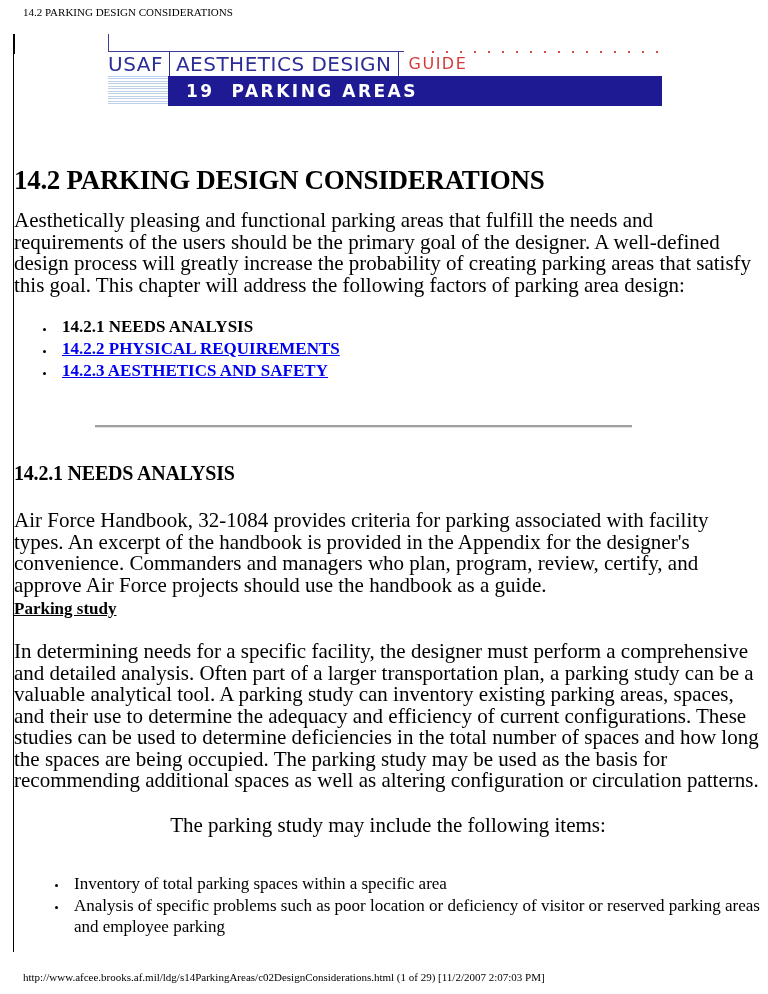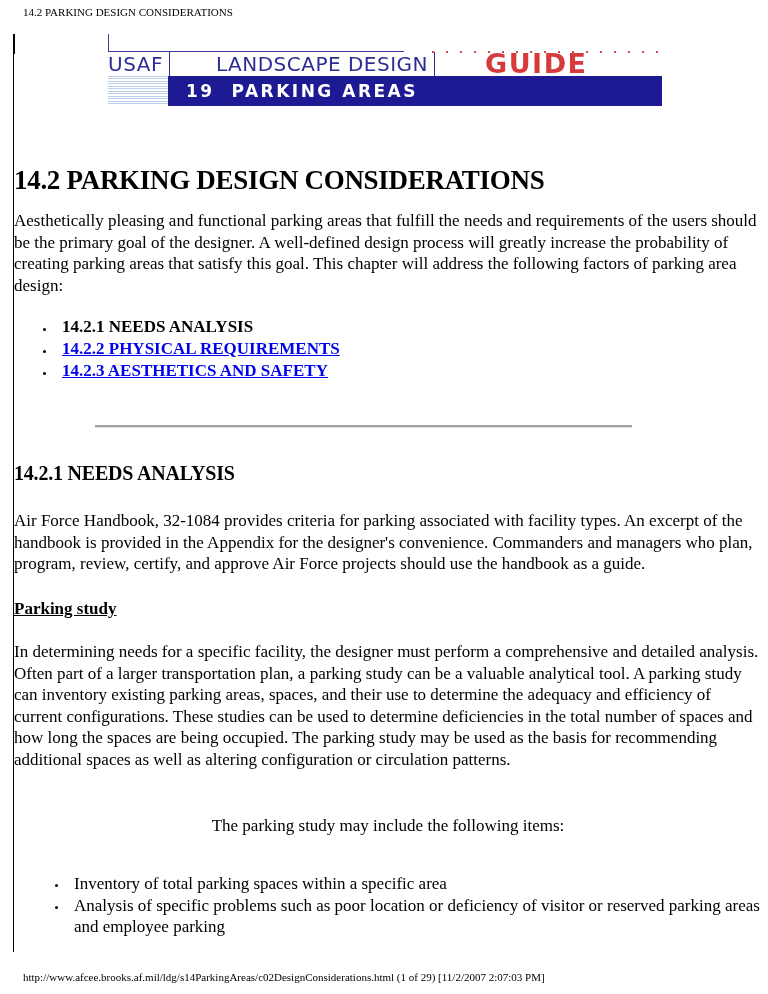--- a/index.html
+++ b/index.html
@@ -75,41 +75,40 @@
     }
     .banner .row1 {
       position: absolute;
       left: 0;
       top: 18px;
       height: 24px;
       display: flex;
       align-items: center;
       font-family: "DejaVu Sans", sans-serif;
       letter-spacing: 0.5px;
-      gap: 40px;
     }
     .banner .usaf {
       font-size: 20px;
       color: #2d2d96;
       padding-right: 6px;
       border-right: 1.5px solid #2d2d96;
       height: 24px;
       line-height: 24px;
     }
     .banner .lds {
       font-size: 20px;
       color: #2d2d96;
       padding: 0 6px 0 6px;
       height: 24px;
       line-height: 24px;
       border-right: 1.5px solid #2d2d96;
     }
     .banner .guide {
-      font-size: 27px;
-      font-weight: bold;
+      font-size: 16px;
+      font-weight: normal;
       color: #d63a3a;
       padding-left: 10px;
       height: 24px;
       line-height: 24px;
       letter-spacing: 1.5px;
     }
     .banner .row2 {
       position: absolute;
       left: 0;
       top: 42px;
@@ -151,21 +150,21 @@
       top: 165px;
       margin: 0;
       font-size: 27px;
       font-weight: bold;
       font-family: "Liberation Serif", serif;
       white-space: nowrap;
       letter-spacing: -0.3px;
     }
     p.body {
       margin: 0;
-      font-size: 17px;
+      font-size: 21px;
       line-height: 21.5px;
       font-family: "Liberation Serif", serif;
     }
     .intro {
       position: absolute;
       left: 0;
       top: 210px;
       width: 748px;
     }
     ul.toc {
@@ -274,21 +273,21 @@
 
 <div class="left-rule"></div>
 <div class="left-rule-top"></div>
 
 <div class="banner">
   <div class="tick"></div>
   <div class="tick-h"></div>
   <div class="dots"></div>
   <div class="row1">
     <span class="usaf">USAF</span>
-    <span class="lds">LANDSCAPE DESIGN</span>
+    <span class="lds">AESTHETICS DESIGN</span>
     <span class="guide">GUIDE</span>
   </div>
   <div class="row2">
     <div class="stripes"></div>
     <div class="chapter-bar" style="white-space:pre;">19  PARKING AREAS</div>
   </div>
 </div>
 
 <div class="content">
   <h1 class="page-title">14.2 PARKING DESIGN CONSIDERATIONS</h1>

